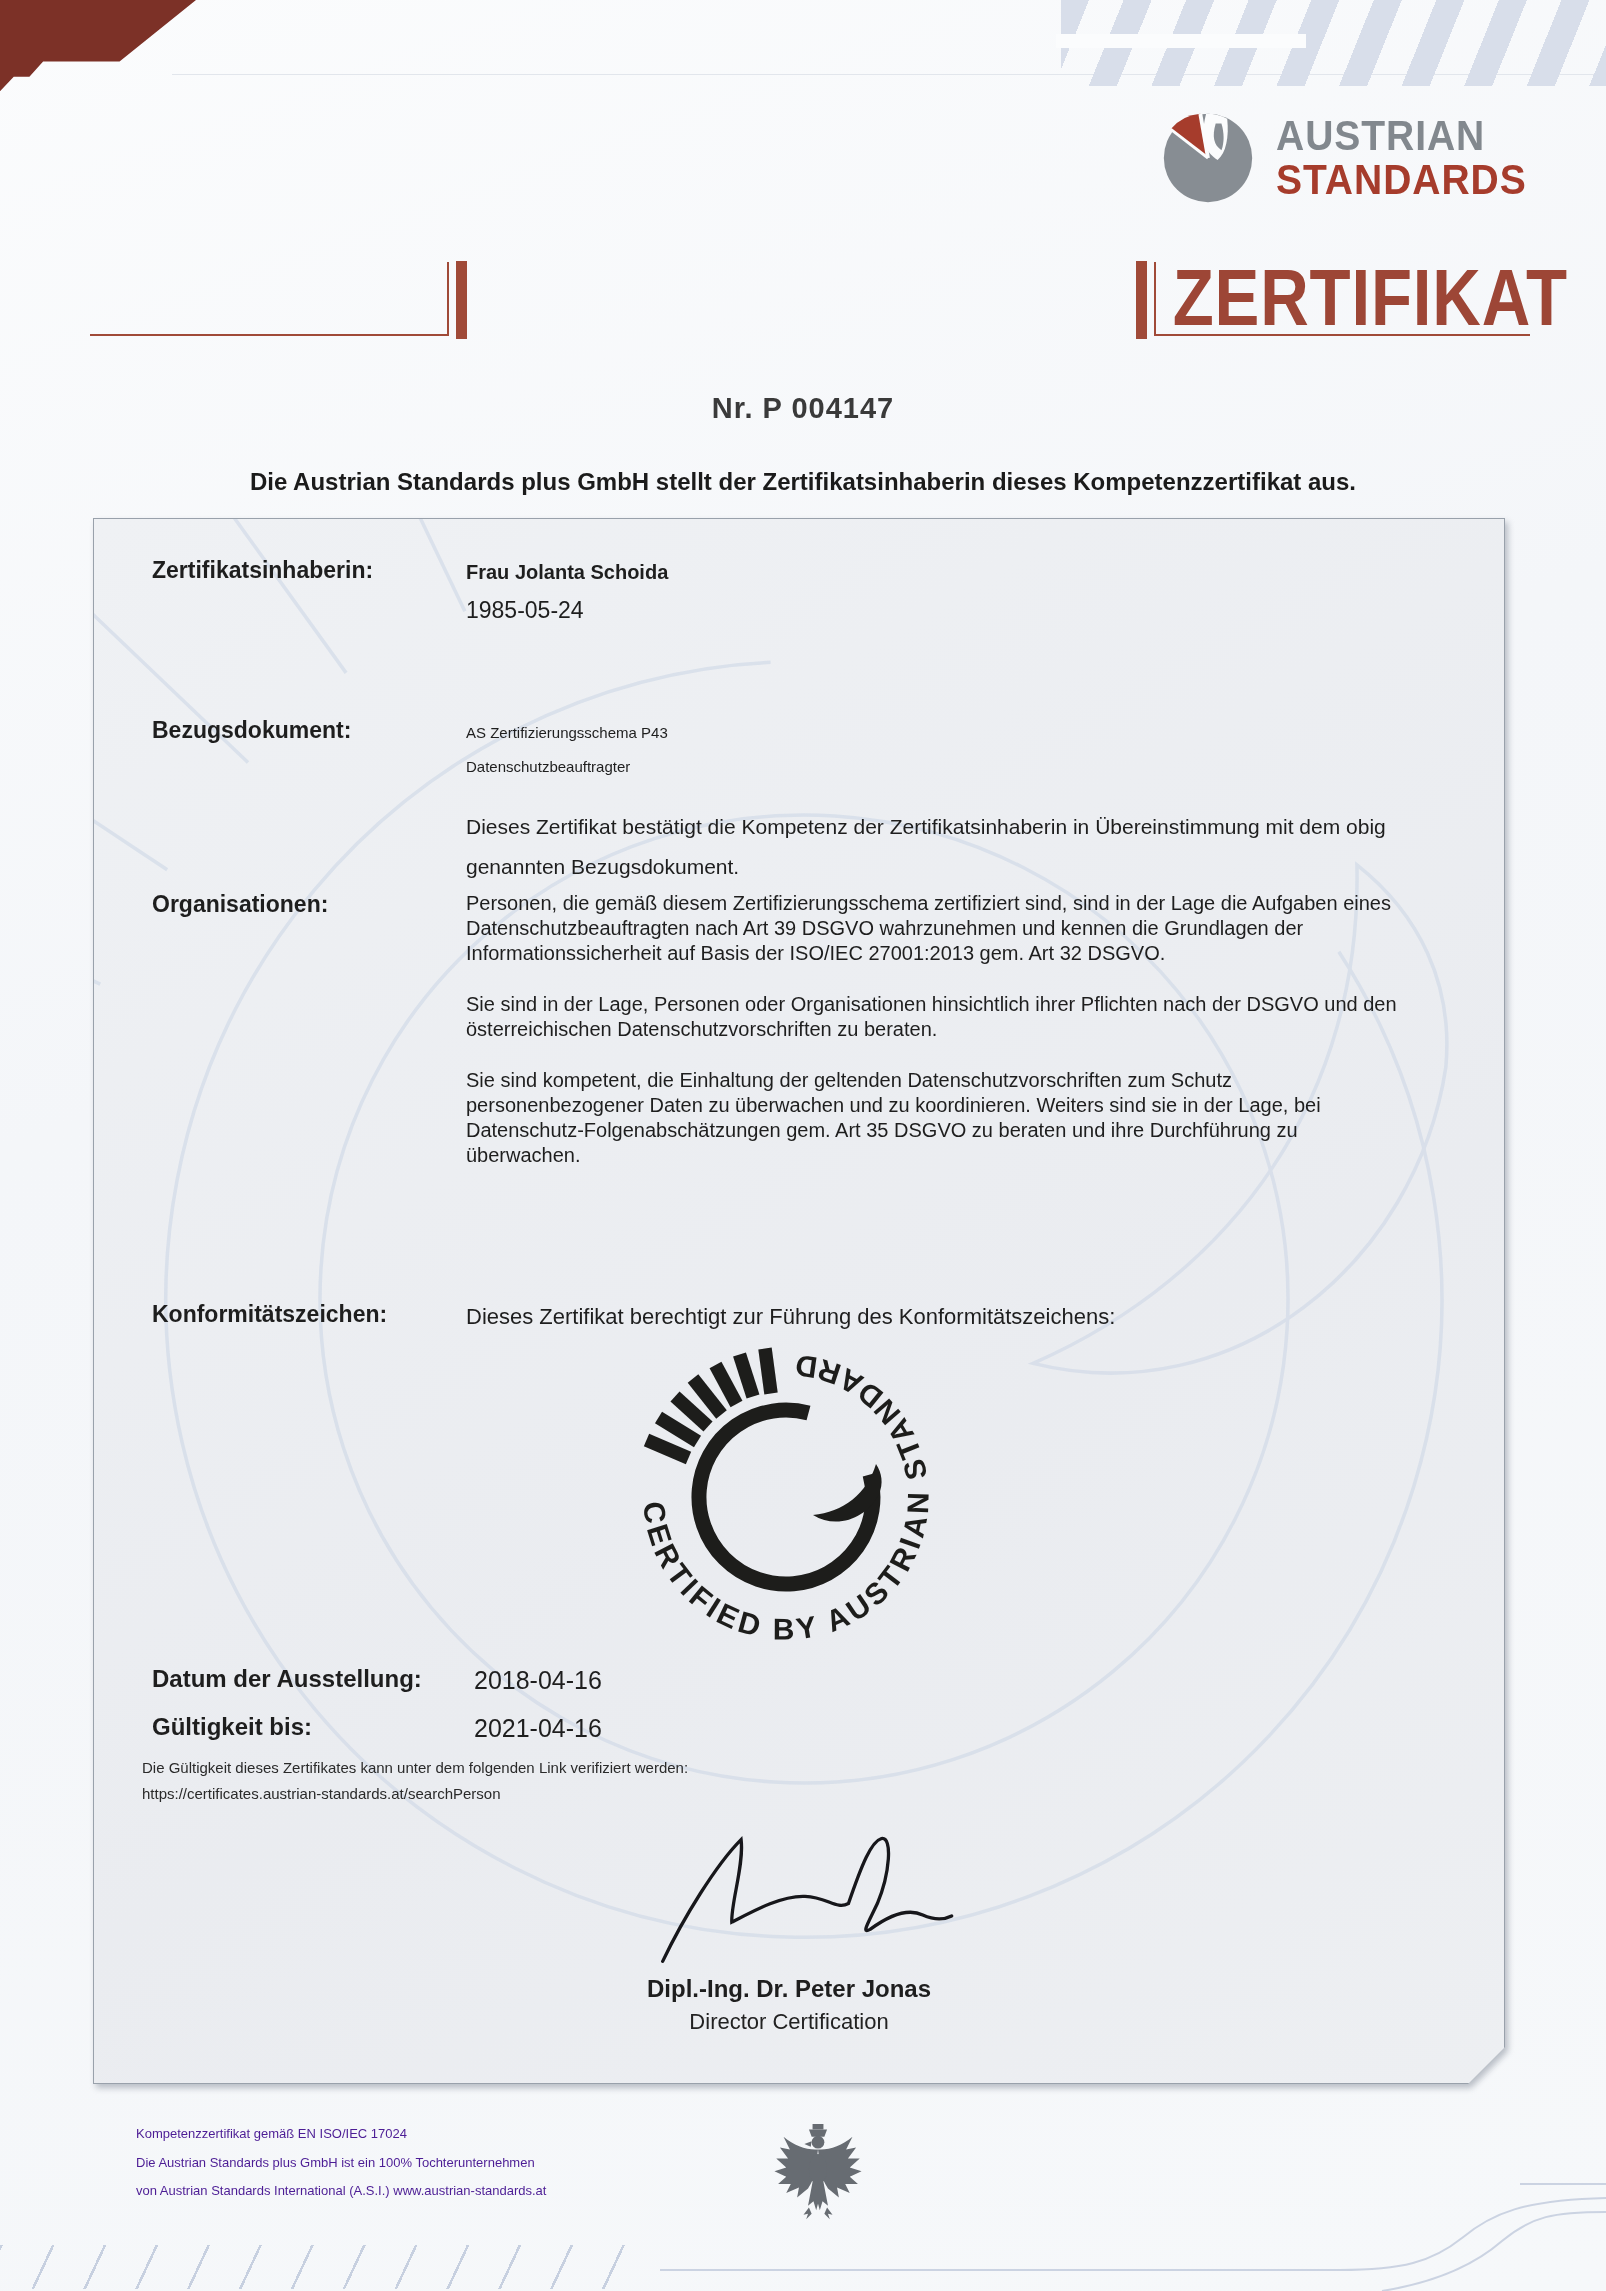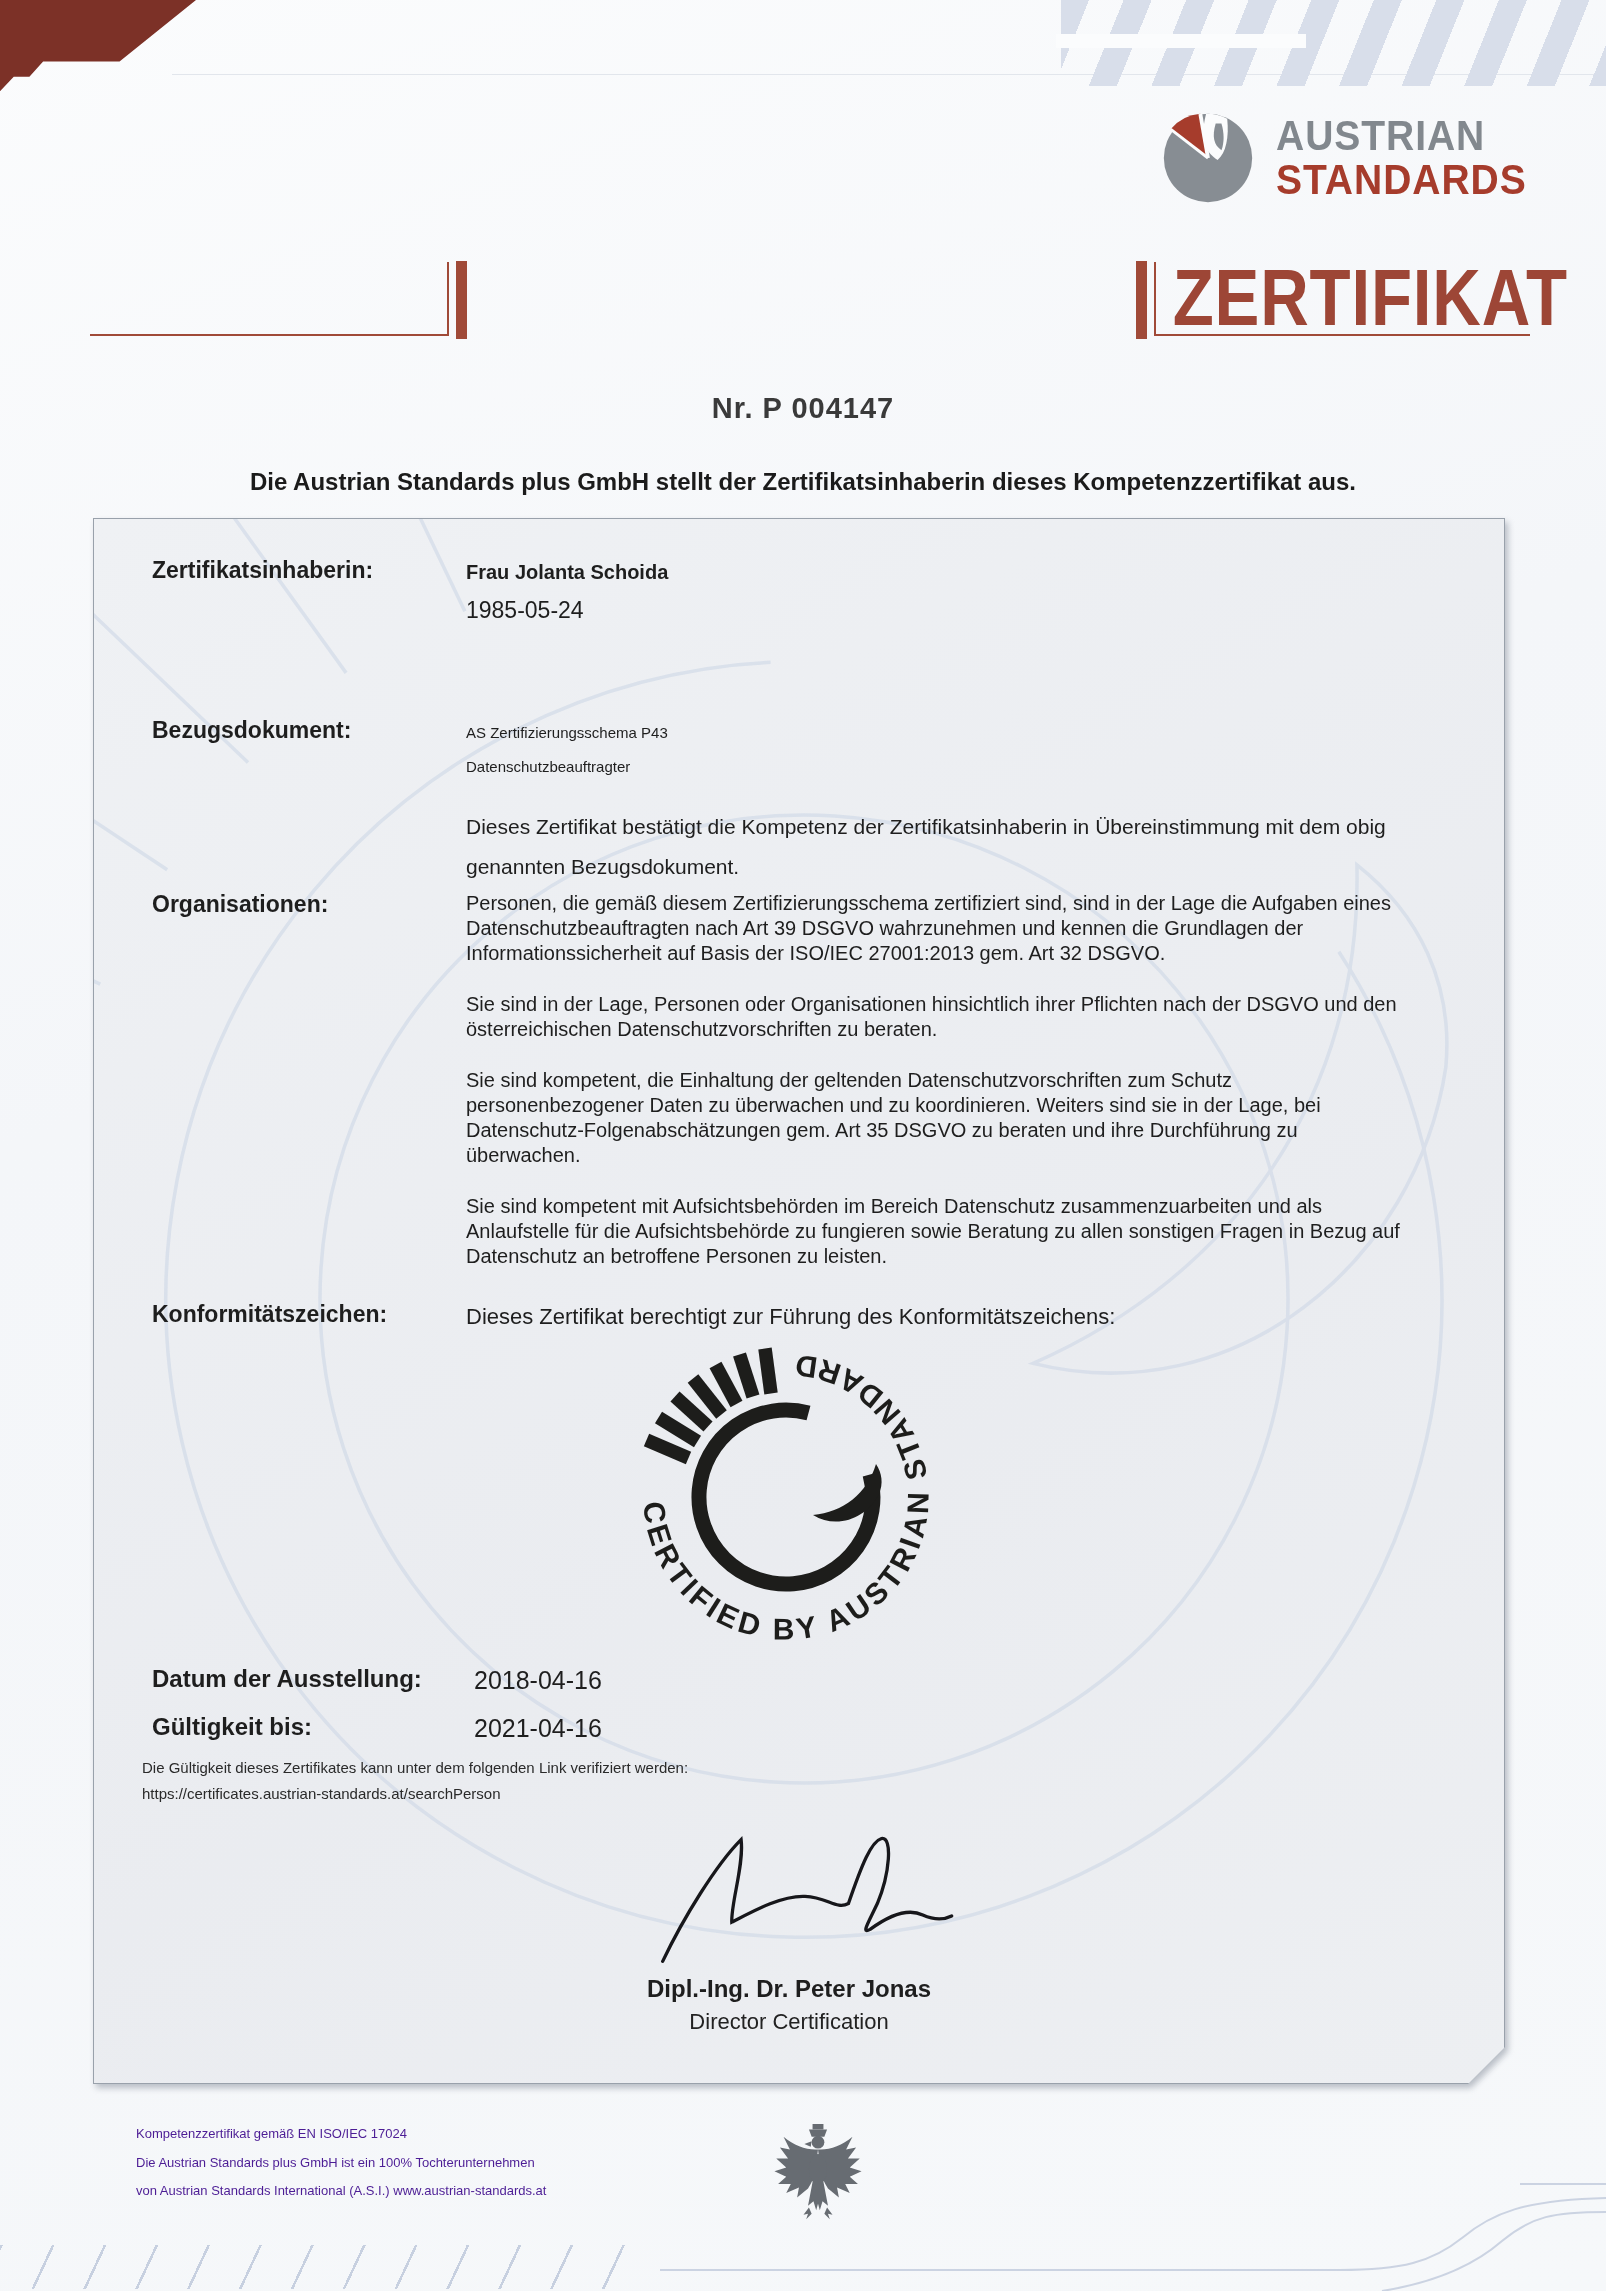--- a/index.html
+++ b/index.html
@@ -131,21 +131,20 @@
   <div class="lbl" style="top:198px">Bezugsdokument:</div>
   <div class="val" style="top:198px">AS Zertifizierungsschema P43</div>
   <div class="val" style="top:232px">Datenschutzbeauftragter</div>
   <div class="para" style="top:288px">Dieses Zertifikat bestätigt die Kompetenz der Zertifikatsinhaberin in Übereinstimmung mit dem obig genannten Bezugsdokument.</div>
 
   <div class="lbl" style="top:372px">Organisationen:</div>
   <div class="comp">
     <p>Personen, die gemäß diesem Zertifizierungsschema zertifiziert sind, sind in der Lage die Aufgaben eines Datenschutzbeauftragten nach Art 39 DSGVO wahrzunehmen und kennen die Grundlagen der Informationssicherheit auf Basis der ISO/IEC 27001:2013 gem. Art 32 DSGVO.</p>
     <p>Sie sind in der Lage, Personen oder Organisationen hinsichtlich ihrer Pflichten nach der DSGVO und den österreichischen Datenschutzvorschriften zu beraten.</p>
     <p>Sie sind kompetent, die Einhaltung der geltenden Datenschutzvorschriften zum Schutz personenbezogener Daten zu überwachen und zu koordinieren. Weiters sind sie in der Lage, bei Datenschutz-Folgenabschätzungen gem. Art 35 DSGVO zu beraten und ihre Durchführung zu überwachen.</p>
-    <p>Sie sind kompetent mit Aufsichtsbehörden im Bereich Datenschutz zusammenzuarbeiten und als Anlaufstelle für die Aufsichtsbehörde zu fungieren sowie Beratung zu allen sonstigen Fragen in Bezug auf Datenschutz an betroffene Personen zu leisten.</p>
   </div>
 
   <div class="lbl" style="top:782px">Konformitätszeichen:</div>
   <div class="val" style="top:782px;font-size:22px">Dieses Zertifikat berechtigt zur Führung des Konformitätszeichens:</div>
 
   <svg style="position:absolute;left:542px;top:828px" width="300" height="300" viewBox="0 0 200 200">
     <defs>
       <path id="sealTextPath" d="M 5,100 A 95 95 0 1 0 100,5"></path>
     </defs>
     <g stroke="#1d1d1b" fill="none">

